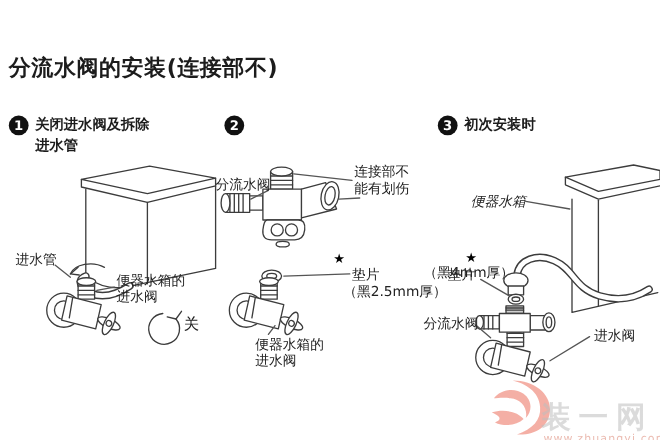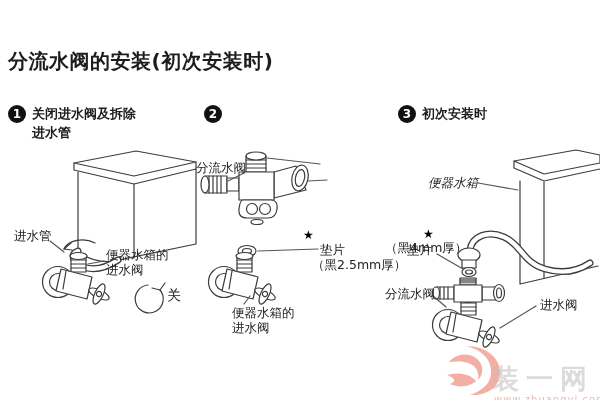--- a/index.html
+++ b/index.html
@@ -136,41 +136,43 @@
     <path d="M432,295 L446,307" stroke="#555"></path>
     <path d="M500,328 L536,306" stroke="#555"></path>
 
     <g opacity="0.45" stroke="none">
       <path d="M466,346 C486,346 500,358 500,372 C500,388 486,396 470,395 C484,390 492,382 491,370 C490,356 478,349 466,346 Z" fill="#e8503a"></path>
       <path d="M449,362 C455,354 468,352 476,358 C484,364 484,374 478,380 C480,371 474,363 464,362 C458,361 452,362 449,362 Z" fill="#e8503a"></path>
       <path d="M447,375 C456,372 470,373 476,381 C470,387 458,388 450,384 C455,382 457,379 447,375 Z" fill="#e8503a"></path>
     </g>
   </svg>
 
-  <div class="txt title" style="left:8px;top:48px;">分流水阀的安装(初次安装时)</div>
+  <div class="txt title" style="left:8px;top:48px;">分流水阀的安装(连接部不)</div>
 
   <div class="txt step-head" style="left:8px;top:104px;width:185px;">
     <div class="step-num">1</div>
     <div class="step-title">关闭进水阀及拆除
 进水管</div>
   </div>
   <div class="txt step-head" style="left:204px;top:104px;width:190px;">
     <div class="step-num">2</div>
   </div>
   <div class="txt step-head" style="left:398px;top:104px;width:195px;">
     <div class="step-num">3</div>
     <div class="step-title">初次安装时</div>
   </div>
 
   <div class="txt lbl" style="left:14px;top:228px;">进水管</div>
   <div class="txt lbl" style="left:106px;top:247px;">便器水箱的
 进水阀</div>
   <div class="txt lbl close-lbl" style="left:167px;top:288px;">关</div>
 
   <div class="txt lbl" style="left:196px;top:160px;">分流水阀</div>
+  <div class="txt lbl" style="left:322px;top:148px;">连接部不
+能有划伤</div>
   <div class="txt star" style="left:303px;top:228px;">★</div>
   <div class="txt lbl" style="left:320px;top:242px;">垫片</div>
   <div class="txt lbl" style="left:312px;top:257px;">（黑2.5mm厚）</div>
   <div class="txt lbl" style="left:232px;top:305px;">便器水箱的
 进水阀</div>
 
   <div class="txt lbl" style="left:428px;top:175px;font-style:italic;">便器水箱</div>
   <div class="txt star" style="left:423px;top:227px;">★</div>
   <div class="txt lbl" style="left:407px;top:242px;">垫片</div>
   <div class="txt lbl" style="left:385px;top:240px;">（黑4mm厚）</div>

